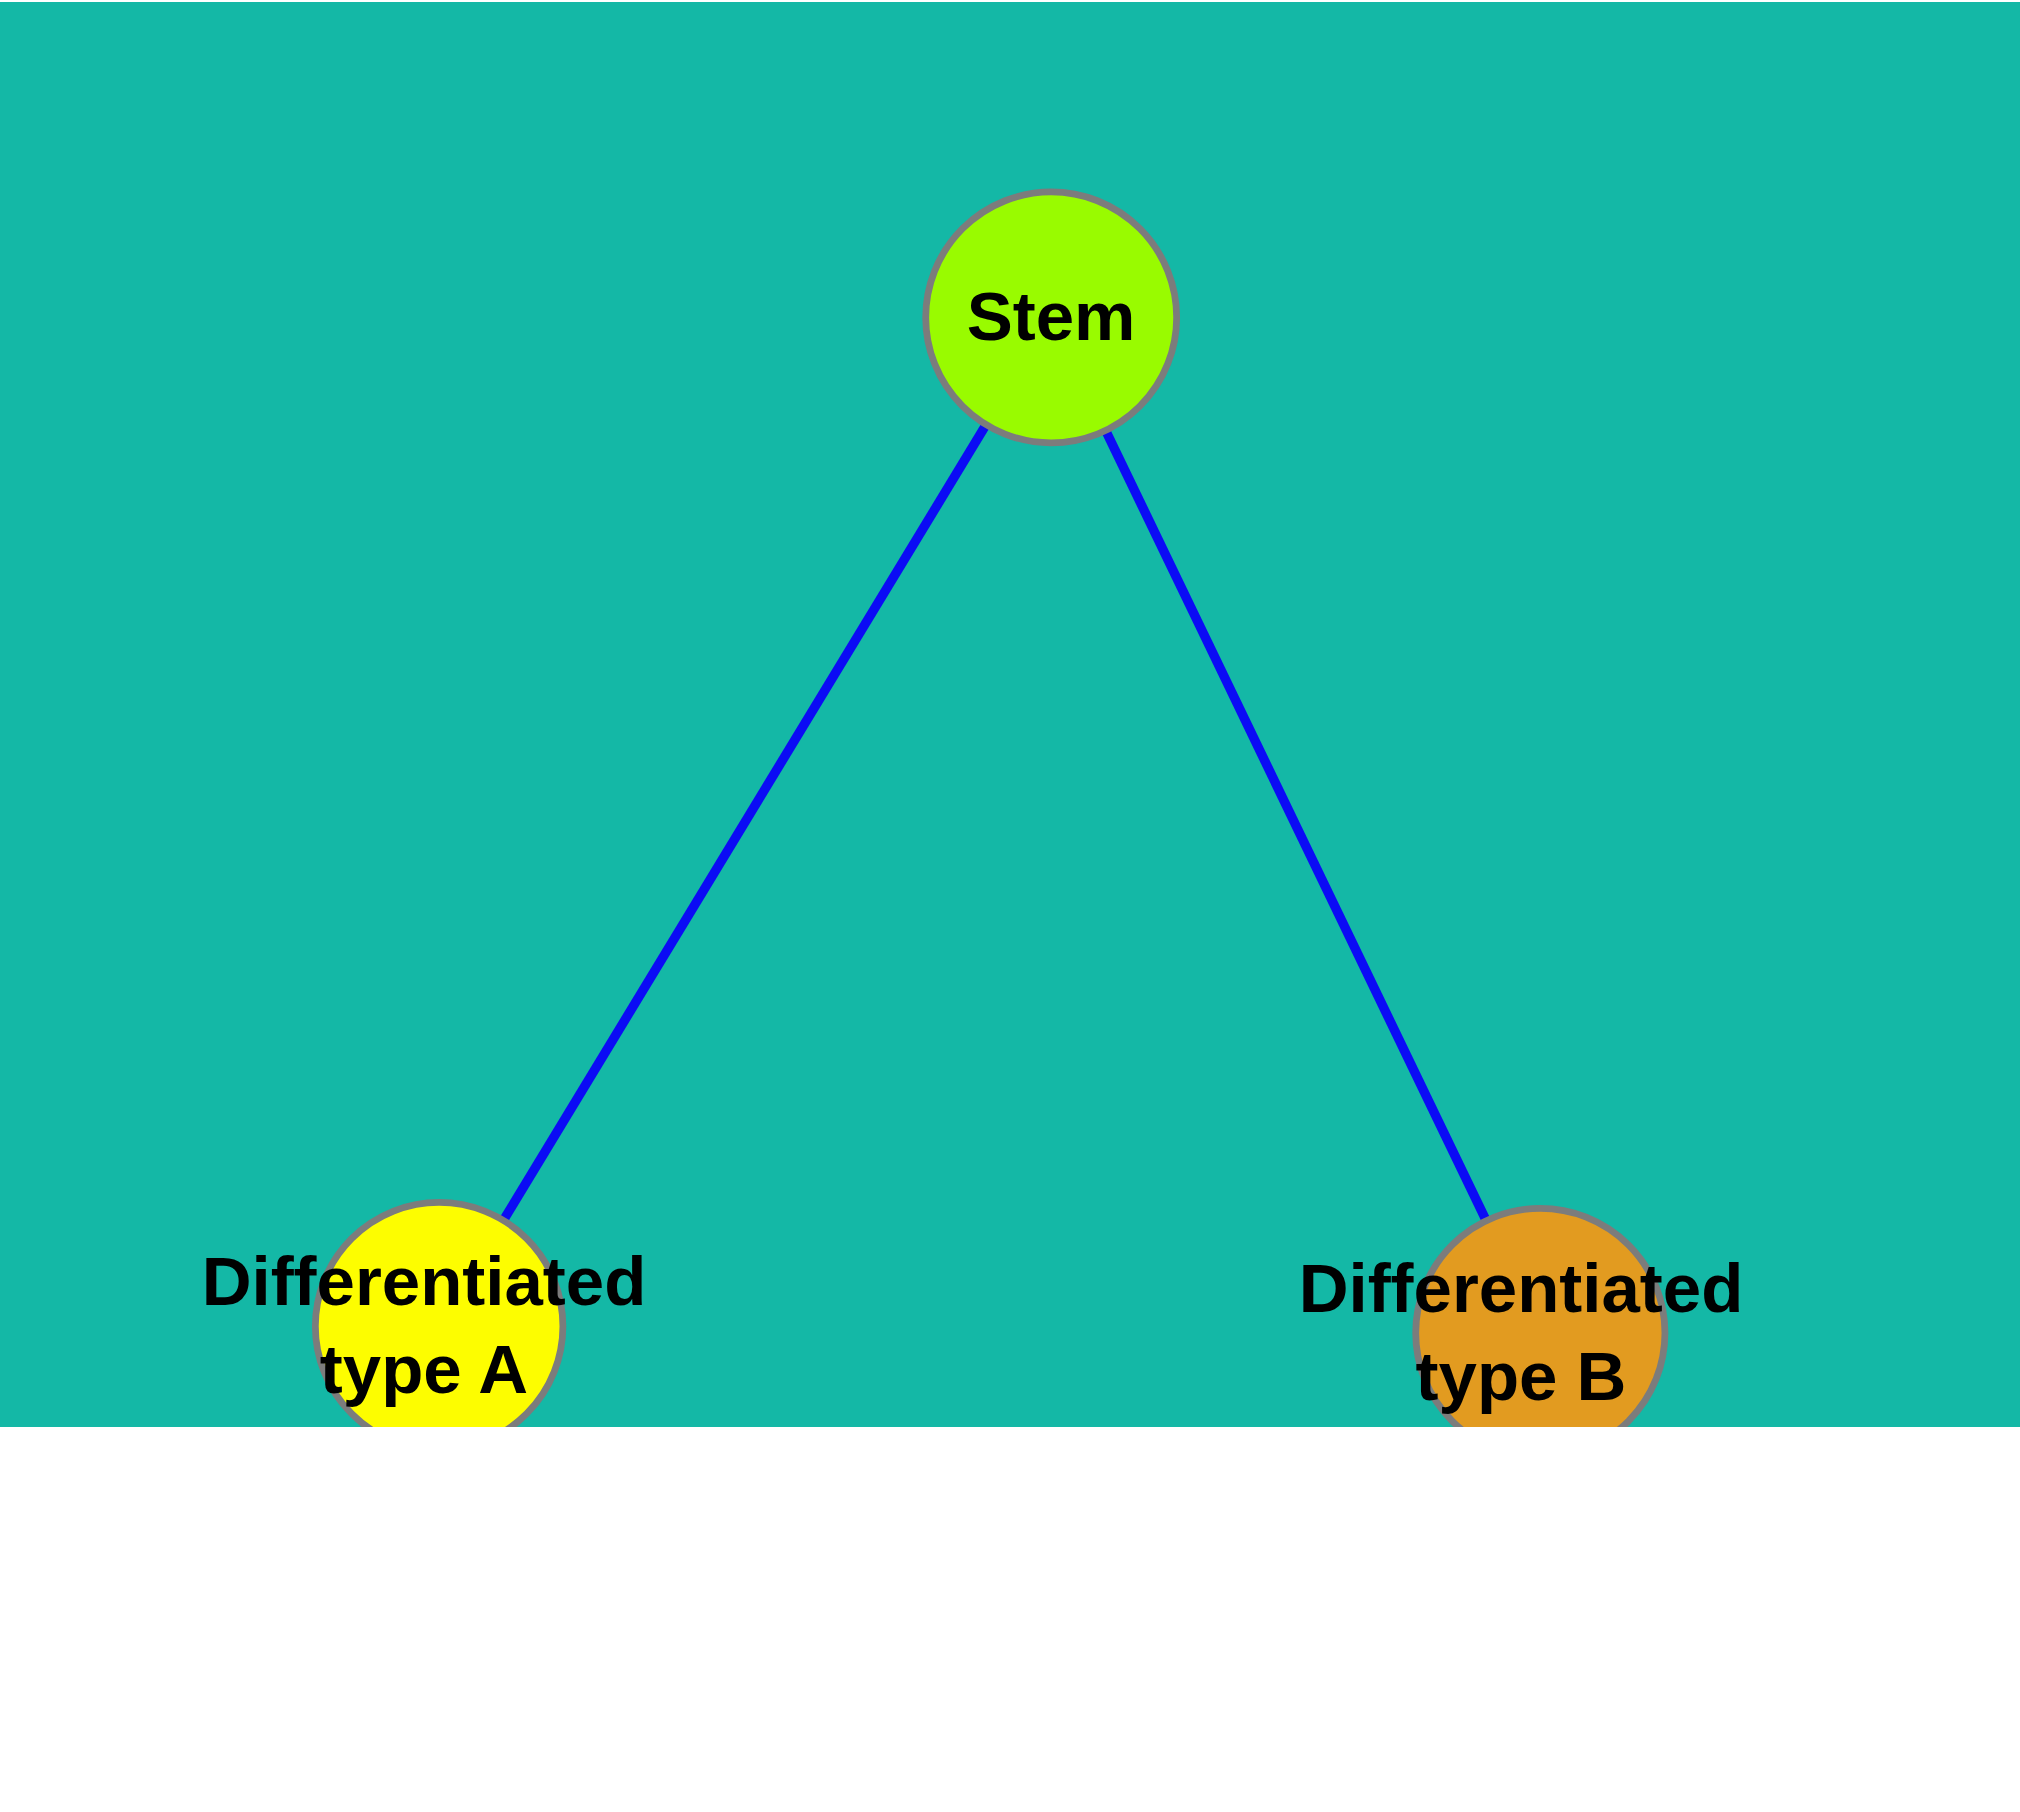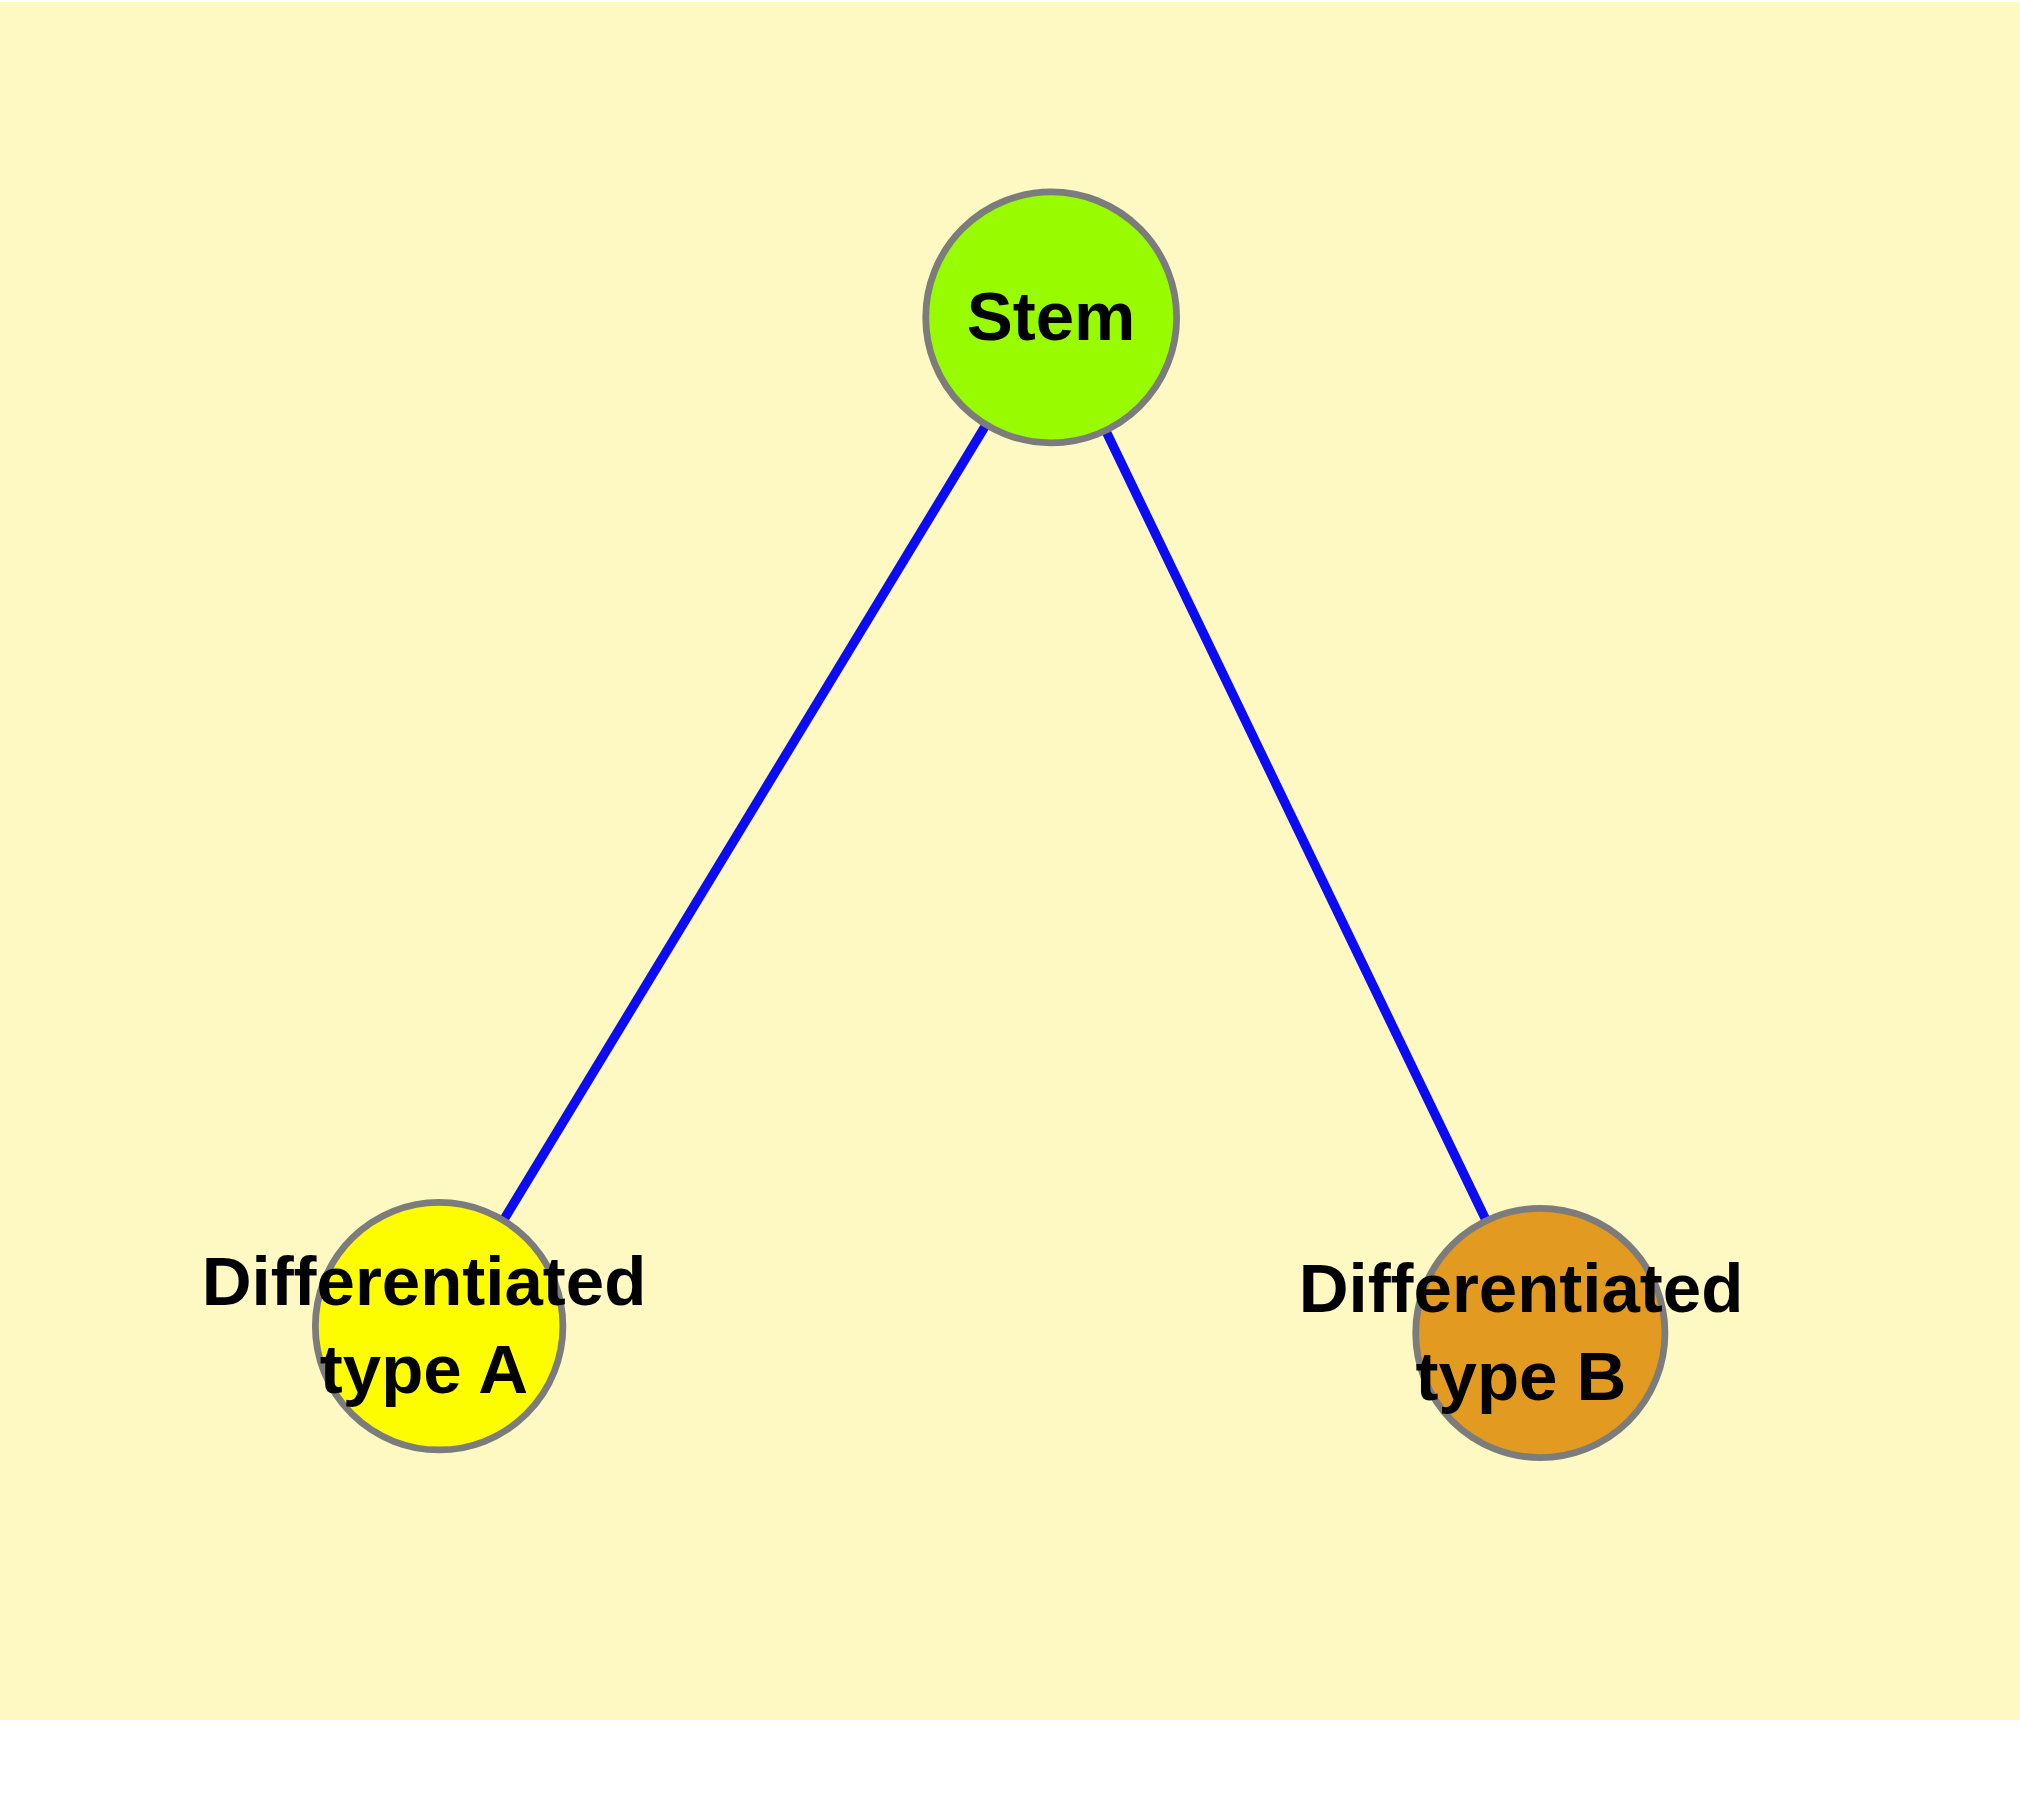--- a/index.html
+++ b/index.html
@@ -3,22 +3,22 @@
 <meta charset="utf-8">
 <style>
   html, body {
     margin: 0;
     padding: 0;
     background: #ffffff;
   }
   .canvas {
     position: relative;
     width: 2021px;
-    height: 1720px;
-    background: #fef9c3;
+    height: 1427px;
+    background: #14b8a6;
     box-sizing: border-box;
     border-top: 2.5px solid #ffffff;
     overflow: hidden;
     font-family: "Liberation Sans", sans-serif;
   }
   .graph-svg {
     position: absolute;
     left: 0;
     top: 0;
   }

